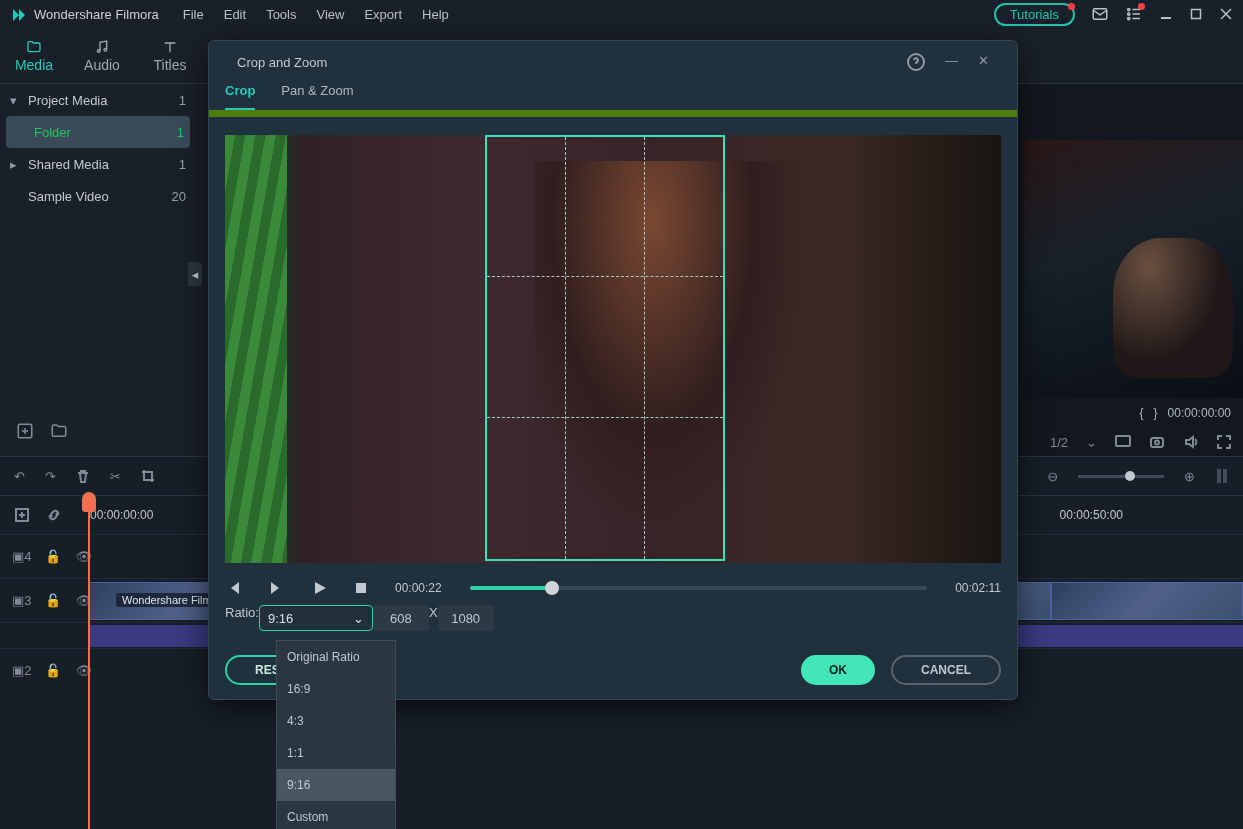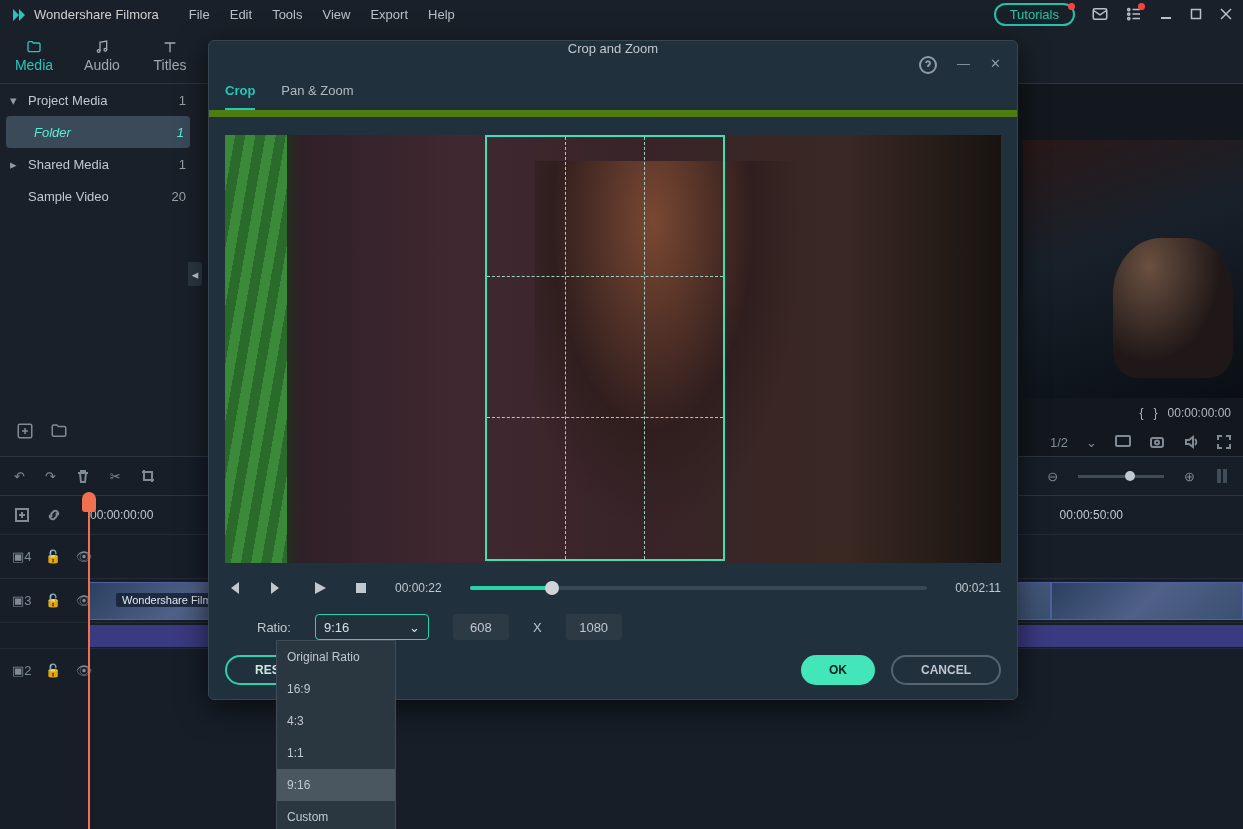--- a/index.html
+++ b/index.html
@@ -2,21 +2,21 @@
 <html><head>
 <meta charset="utf-8">
 <style>
 * { margin:0; padding:0; box-sizing:border-box; font-family: -apple-system, "Segoe UI", Arial, sans-serif; }
 body { width:1243px; height:829px; background:#1a2029; color:#c0c8d0; font-size:13px; overflow:hidden; position:relative; }
 
 
 .titlebar { height:28px; background:#1a2029; display:flex; align-items:center; padding:0 10px; }
 .logo { width:16px; height:16px; margin-right:8px; color:#25c8b8; }
 .appname { font-size:13px; color:#d0d0d0; }
-.menubar { margin-left:30px; display:flex; gap:20px;align-items:center; }
+.menubar { margin-left:24px; display:flex; gap:20px;align-items:center; }
 .menubar span { color:#b8c0c8; cursor:pointer; }
 .title-right { margin-left:auto; display:flex; align-items:center; gap:16px; }
 .tut-btn { border:2px solid #22c4a8; border-radius:14px; padding:2px 14px; color:#22c4a8; position:relative; }
 .tut-btn .dot, .notif-dot { position:absolute; top:-2px; right:-2px; width:7px; height:7px; background:#ff4040; border-radius:50%; }
 .win-ctl { width:14px; height:14px; display:flex; align-items:center; justify-content:center; cursor:pointer; }
 .icon-btn { position:relative; color:#b8c0c8; }
 
 
 .toolrow { height:56px; background:#1a2029; border-bottom:1px solid #2b3640; display:flex; }
 .tabbar { display:flex; }
@@ -24,21 +24,21 @@
 .tab.active { color:#25c8b8; }
 .tab .ti { width:16px; height:16px; }
 
 
 .main { position:absolute; top:84px; left:0; right:0; bottom:0; }
 .leftcol { position:absolute; left:0; top:0; width:196px; bottom:0; background:#1a2029; }
 .tree-item { height:32px; display:flex; align-items:center; padding:0 10px; cursor:pointer; }
 .tree-item.sel { background:#3a4a58; border-radius:4px; margin:0 6px; padding:0 6px; }
 .tree-item .arw { width:12px; color:#909ba5; margin-right:6px; }
 .tree-item .cnt { margin-left:auto; color:#98a0a8; }
-.sel .lbl, .sel .cnt { color:#5eead4; font-weight:500;font-style:italic; }
+.sel .lbl, .sel .cnt { color:#22c55e; font-weight:500; }
 .leftcol .foot { position:absolute; top:328px; left:0; right:0; display:flex; gap:16px; padding:10px 16px; color:#808a94; }
 .collapse-tab { position:absolute; left:188px; top:178px; width:14px; height:24px; background:#2a3640; display:flex; align-items:center; justify-content:center; cursor:pointer; border-radius:0 4px 4px 0; }
 
 
 .tl-area { position:absolute; left:0; right:0; top:372px; bottom:0; background:#171e28; }
 .tl-tools { height:40px; border-top:1px solid #2a3642; border-bottom:1px solid #2a3642; display:flex; align-items:center; padding:0 14px; gap:20px; color:#808a94; }
 .tl-tools .spacer { flex:1; }
 .tl-ruler { height:38px; display:flex; align-items:center; position:relative; }
 .tl-track { height:44px; border-top:1px solid #222c38; display:flex; align-items:center; position:relative; }
 .tl-track.audio { height:26px; }
@@ -51,21 +51,21 @@
 
 
 .preview-right { position:absolute; right:0; top:0; width:226px; height:372px; background:#12181e; }
 .prev-img { position:absolute; right:0; top:56px; width:220px; height:258px; background:linear-gradient(160deg,#2a1818 0%,#18202a 40%,#0a0e14 100%); }
 .prev-img .sil { position:absolute; right:10px; bottom:20px; width:120px; height:140px; background:radial-gradient(ellipse at 30% 20%, #6a5040 0%, #201818 60%); border-radius:40% 40% 20% 20%; }
 .prev-ctrls { position:absolute; right:0; top:314px; width:226px; height:30px; display:flex; align-items:center; justify-content:flex-end; gap:10px; padding:0 12px; color:#b0b8c0; font-size:12px; }
 .prev-ctrls2 { position:absolute; right:0; top:344px; width:226px; height:28px; display:flex; align-items:center; justify-content:flex-end; gap:18px; padding:0 12px; color:#808a94; }
 
 
 .modal { position:absolute; left:208px; top:40px; width:810px; height:660px; background:#20303c; border:1px solid #384450; border-radius:6px; box-shadow:0 8px 30px rgba(0,0,0,0.6); }
-.modal-hd { height:42px; display:flex; align-items:center; padding:0 16px; color:#c0c8d0;flex-direction:column; }
+.modal-hd { height:42px; display:flex; align-items:center; padding:0 28px; color:#c0c8d0; }
 .modal-hd .hbtns { margin-left:auto; display:flex; gap:20px; color:#909ba5; }
 .modal-tabs { height:34px; display:flex; gap:26px; padding:0 16px; border-bottom:7px solid #4d7c0f; }
 .modal-tabs .mt { padding-bottom:8px; cursor:pointer; color:#b0b8c0; }
 .modal-tabs .mt.active { color:#25c8b8; border-bottom:2px solid #25c8b8; font-weight:600; }
 
 .stage { margin:18px 16px 8px; height:428px; background:linear-gradient(90deg,#2a5a2a 0%,#1a3a1a 6%,#302028 10%,#402830 30%,#382428 55%,#3a2824 80%,#181410 100%); position:relative; overflow:hidden; }
 .stage .figure { position:absolute; left:40%; bottom:-6%; width:38%; height:100%; background:radial-gradient(ellipse at 40% 14%, #7a4832 0%, #301e1e 40%, transparent 60%); }
 .stage .green { position:absolute; left:0; top:0; width:8%; height:100%; background:repeating-linear-gradient(100deg,#3a8a3a 0 10px,#2a6a2a 10px 20px); }
 .cropbox { position:absolute; border:2px solid #3ae0b8; left:260px; top:0; width:240px; height:426px; }
 .cropbox .h { position:absolute; width:14px; height:14px; border:2px solid #3ae0b8; }
@@ -76,21 +76,21 @@
 .cropbox::before, .cropbox::after { content:''; position:absolute; border:1px dashed #a0d0c0; }
 .cropbox::before { left:33%; top:0; bottom:0; width:33%; border-top:none; border-bottom:none; }
 .cropbox::after { top:33%; left:0; right:0; height:33%; border-left:none; border-right:none; }
 
 .playbar { height:34px; display:flex; align-items:center; padding:0 16px; gap:28px; color:#c0c8d0; }
 .playbar .slider { flex:1; height:4px; background:#384854; border-radius:2px; position:relative; }
 .playbar .slider .fill { position:absolute; left:0; top:0; height:100%; width:18%; background:#2ad4a8; border-radius:2px; }
 .playbar .slider .thumb { position:absolute; left:18%; top:-5px; width:14px; height:14px; background:#d0d4d8; border-radius:50%; margin-left:-7px; }
 .time { font-variant-numeric:tabular-nums; font-size:12px; }
 
-.ratio-row { height:44px; display:flex; align-items:center; gap:24px; padding:0 16px;margin-left:32px; }
+.ratio-row { height:44px; display:flex; align-items:flex-start; gap:0; padding:0 16px; }
 .ratio-row .sel { border:1px solid #2ad4a8; border-radius:4px; background:#22303c; height:26px; width:114px; display:flex; align-items:center; padding:0 8px; justify-content:space-between; cursor:pointer; color:#d8e0e4; }
 .num-box { background:#2c3a46; height:26px; width:56px; display:flex; align-items:center; justify-content:center; border-radius:3px; }
 
 .modal-ft { position:absolute; bottom:14px; left:0; right:0; display:flex; align-items:center; padding:0 16px; gap:16px; }
 .btn { height:30px; padding:0 28px; border-radius:16px; display:flex; align-items:center; justify-content:center; cursor:pointer; font-weight:600; font-size:12px; }
 .btn.reset { border:2px solid #2ad4a8; color:#c8e8e0; }
 .btn.ok { background:#42e6b8; color:#0a2020; }
 .btn.cancel { border:2px solid #58646e; color:#c0c8d0; }
 
 

